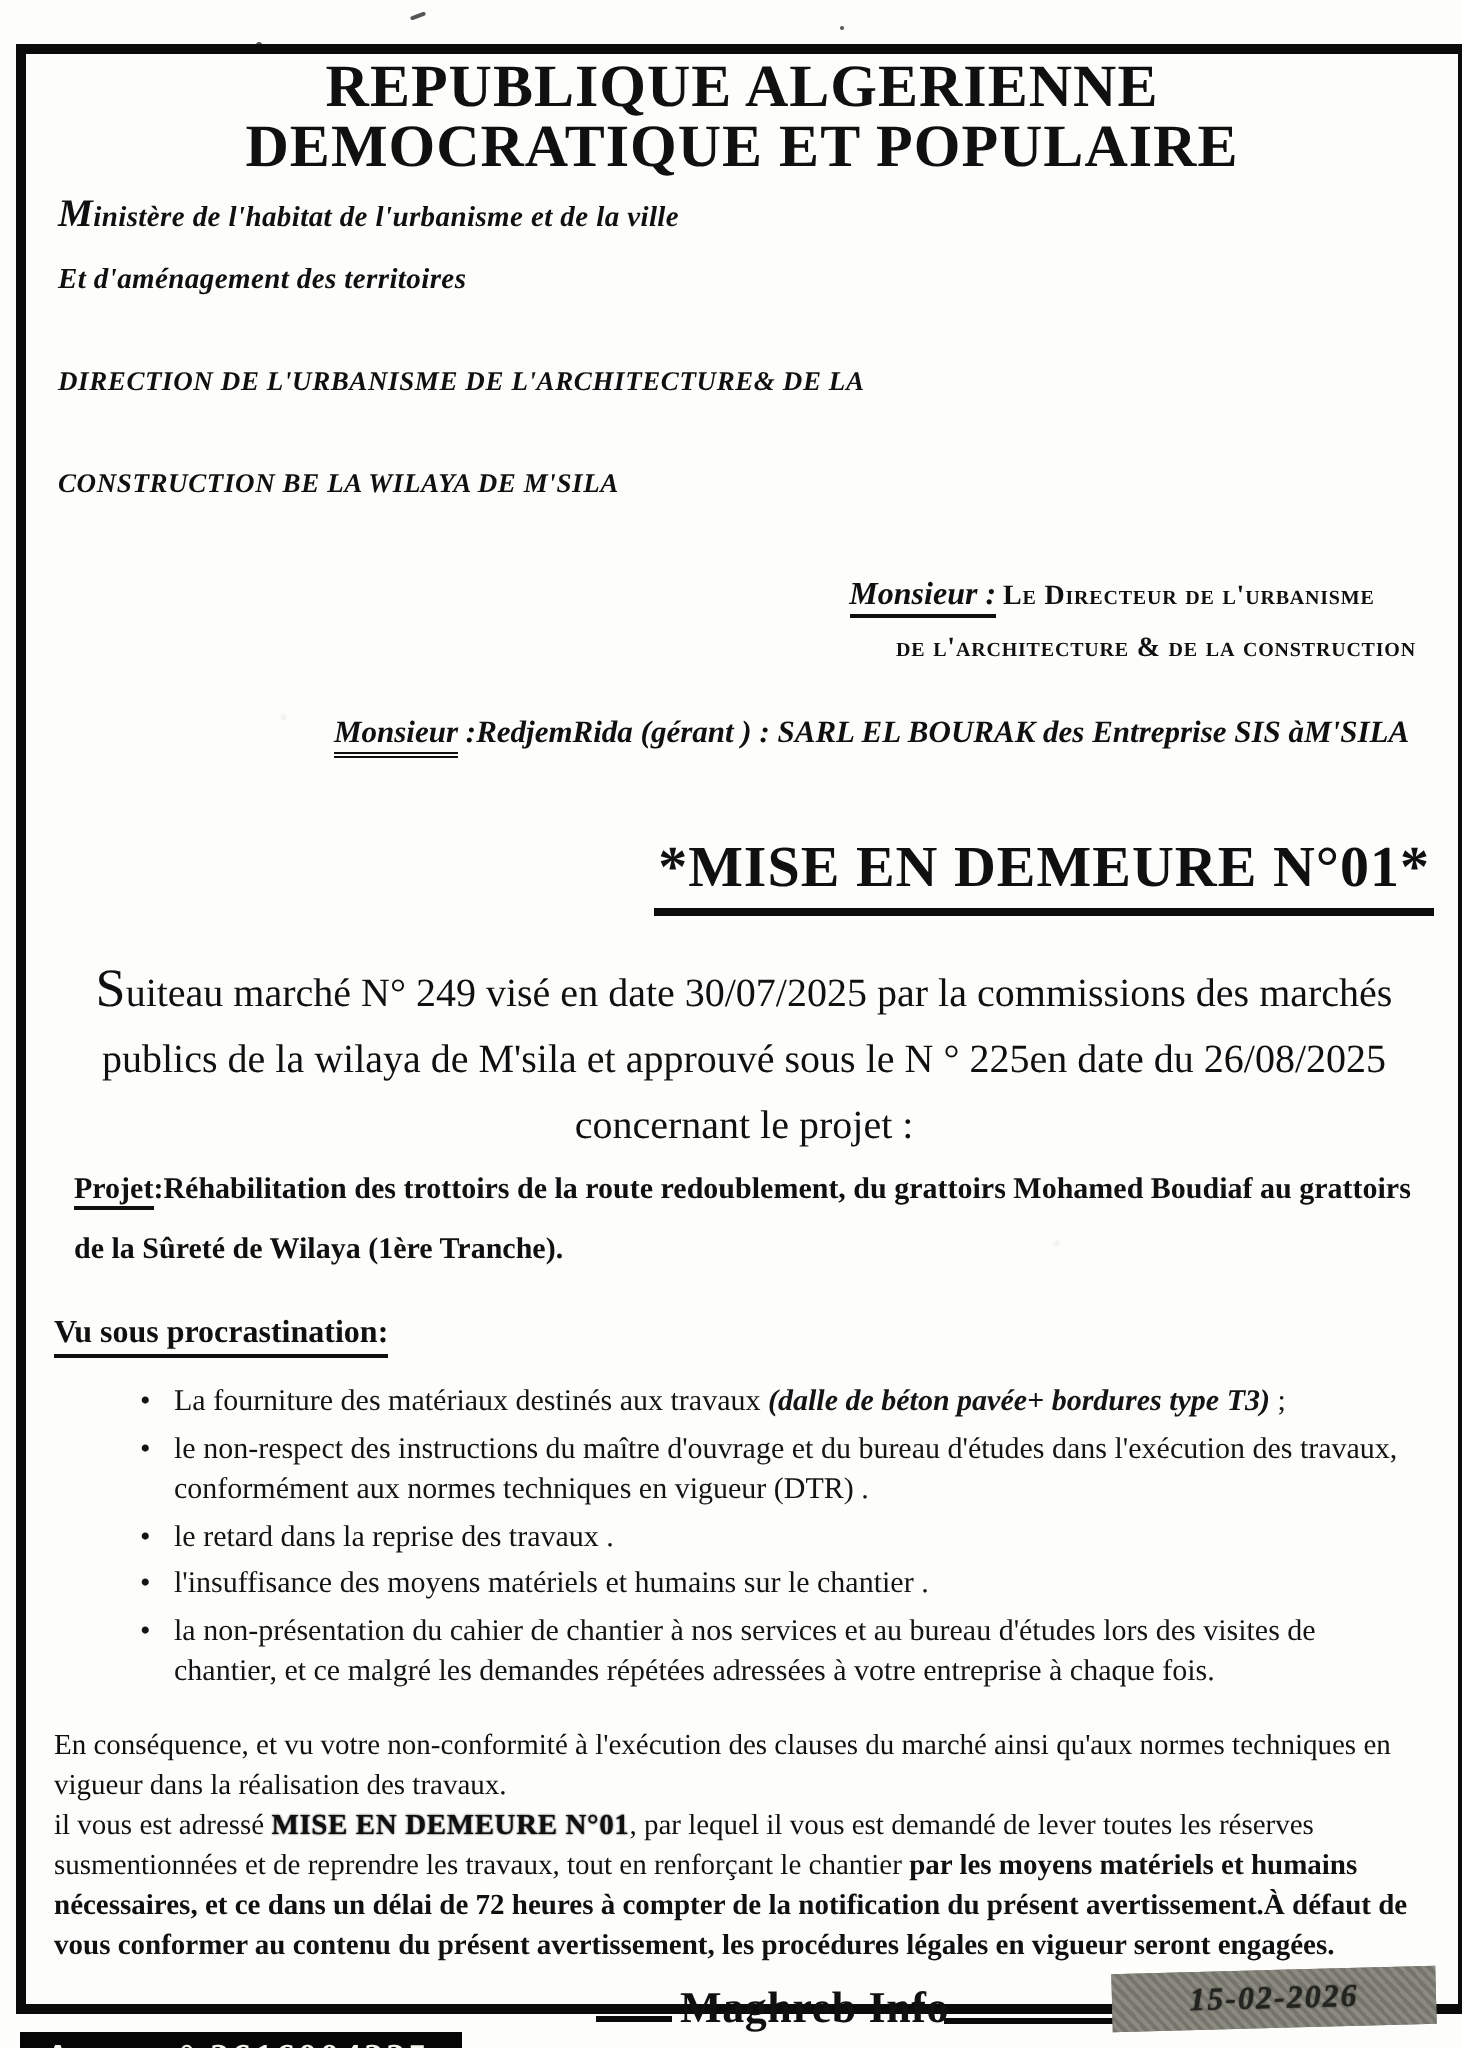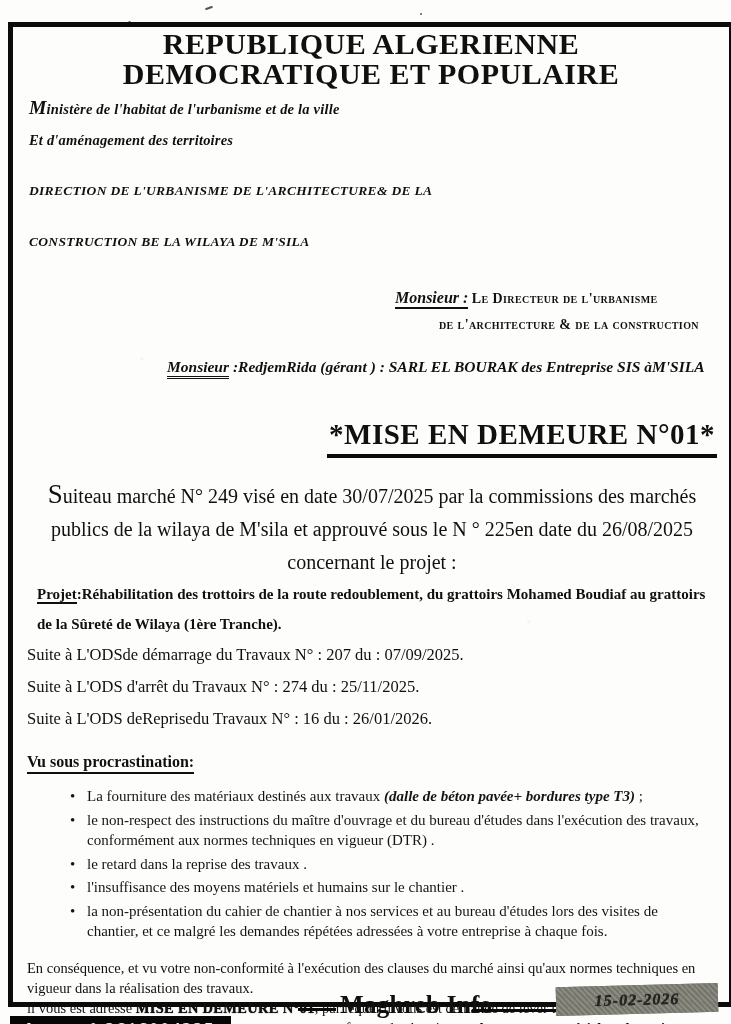--- a/index.html
+++ b/index.html
@@ -27,21 +27,21 @@
     font-size:30px;line-height:30px;font-weight:bold;letter-spacing:.5px;
   }
   .ministry{margin:10px 0 0 4px;}
   .ministry p{
     margin:0 0 13px 0;
     font-style:italic;font-weight:bold;font-size:14.5px;line-height:18px;
     letter-spacing:.2px;
   }
   .ministry p.caps{font-size:13.5px;letter-spacing:.3px;margin-top:33px;}
   .ministry p:first-child::first-letter{font-size:1.35em;}
-  .addressee{margin:34px 0 0 370px;font-size:14px;line-height:26px;}
+  .addressee{margin:34px 0 0 370px;font-size:14px;line-height:26px;text-align:center;}
   .addr-label{
     font-style:italic;font-weight:bold;font-size:16px;
     border-bottom:2px solid #101010;padding-bottom:1px;
   }
   .addr-smallcaps{font-variant:small-caps;font-weight:bold;letter-spacing:.4px;}
   .addr-line2{margin-left:44px;}
   .recipient{
     margin:20px 0 0 142px;
     font-style:italic;font-weight:bold;font-size:15.5px;
   }
@@ -83,21 +83,21 @@
   .bold-run{font-weight:bold;}
   
   .anep-box{
     position:absolute;left:10px;top:1016px;
     background:#060606;color:#f4f4ee;
     font-size:19px;font-weight:bold;letter-spacing:1.5px;
     padding:3px 16px 5px 12px;
   }
   .publisher{
     position:absolute;left:340px;top:991px;
-    font-size:25px;font-weight:bold;letter-spacing:.3px;
+    font-size:22px;font-weight:bold;letter-spacing:.3px;
     font-family:"Liberation Serif","DejaVu Serif",serif;
   }
   .pub-line-left{position:absolute;left:298px;top:1008px;width:38px;height:3px;background:#0b0b0b;}
   .pub-line-right{position:absolute;left:472px;top:1009px;width:92px;height:3px;background:#0b0b0b;}
   .date-stamp{
     position:absolute;left:556px;top:985px;width:162px;height:29px;
     transform:rotate(-1.5deg);
     background:
       repeating-linear-gradient(48deg,#76756c 0 2px,#8b8a80 2px 4px),
       #7d7c73;
@@ -150,25 +150,20 @@
     <h2 class="doc-title">
       <span>*MISE EN DEMEURE N°01*</span>
     </h2>
 
     <p class="intro">Suiteau marché N° 249 visé en date 30/07/2025  par la commissions des marchés publics de la wilaya de M'sila et approuvé sous le N ° 225en date du  26/08/2025 concernant le projet :</p>
 
     <p class="project">
       <span class="p-label">Projet</span><span>:Réhabilitation des trottoirs de la route redoublement, du grattoirs Mohamed Boudiaf au grattoirs de la Sûreté de Wilaya (1ère Tranche).</span>
     </p>
 
-    <div class="ods">
-      <p>Suite à L'ODSde démarrage du Travaux N° : 207  du : 07/09/2025.</p>
-      <p>Suite à L'ODS d'arrêt du Travaux N° : 274  du : 25/11/2025.</p>
-      <p>Suite à L'ODS deReprisedu Travaux N° : 16  du : 26/01/2026.</p>
-    </div>
 
     <div>
       <span class="grievance-h">Vu sous procrastination:</span>
     </div>
 
     <ul class="grievances">
       <li><span>La fourniture des matériaux destinés aux travaux </span><i>(dalle de  béton pavée+ bordures type T3)</i><span> ;</span></li>
       <li><span>le non-respect des instructions du maître d'ouvrage et du bureau d'études dans l'exécution des travaux, conformément aux normes techniques en vigueur (DTR) .</span></li>
       <li><span>le retard dans la reprise des travaux .</span></li>
       <li><span>l'insuffisance des moyens matériels et humains sur le chantier .</span></li>

